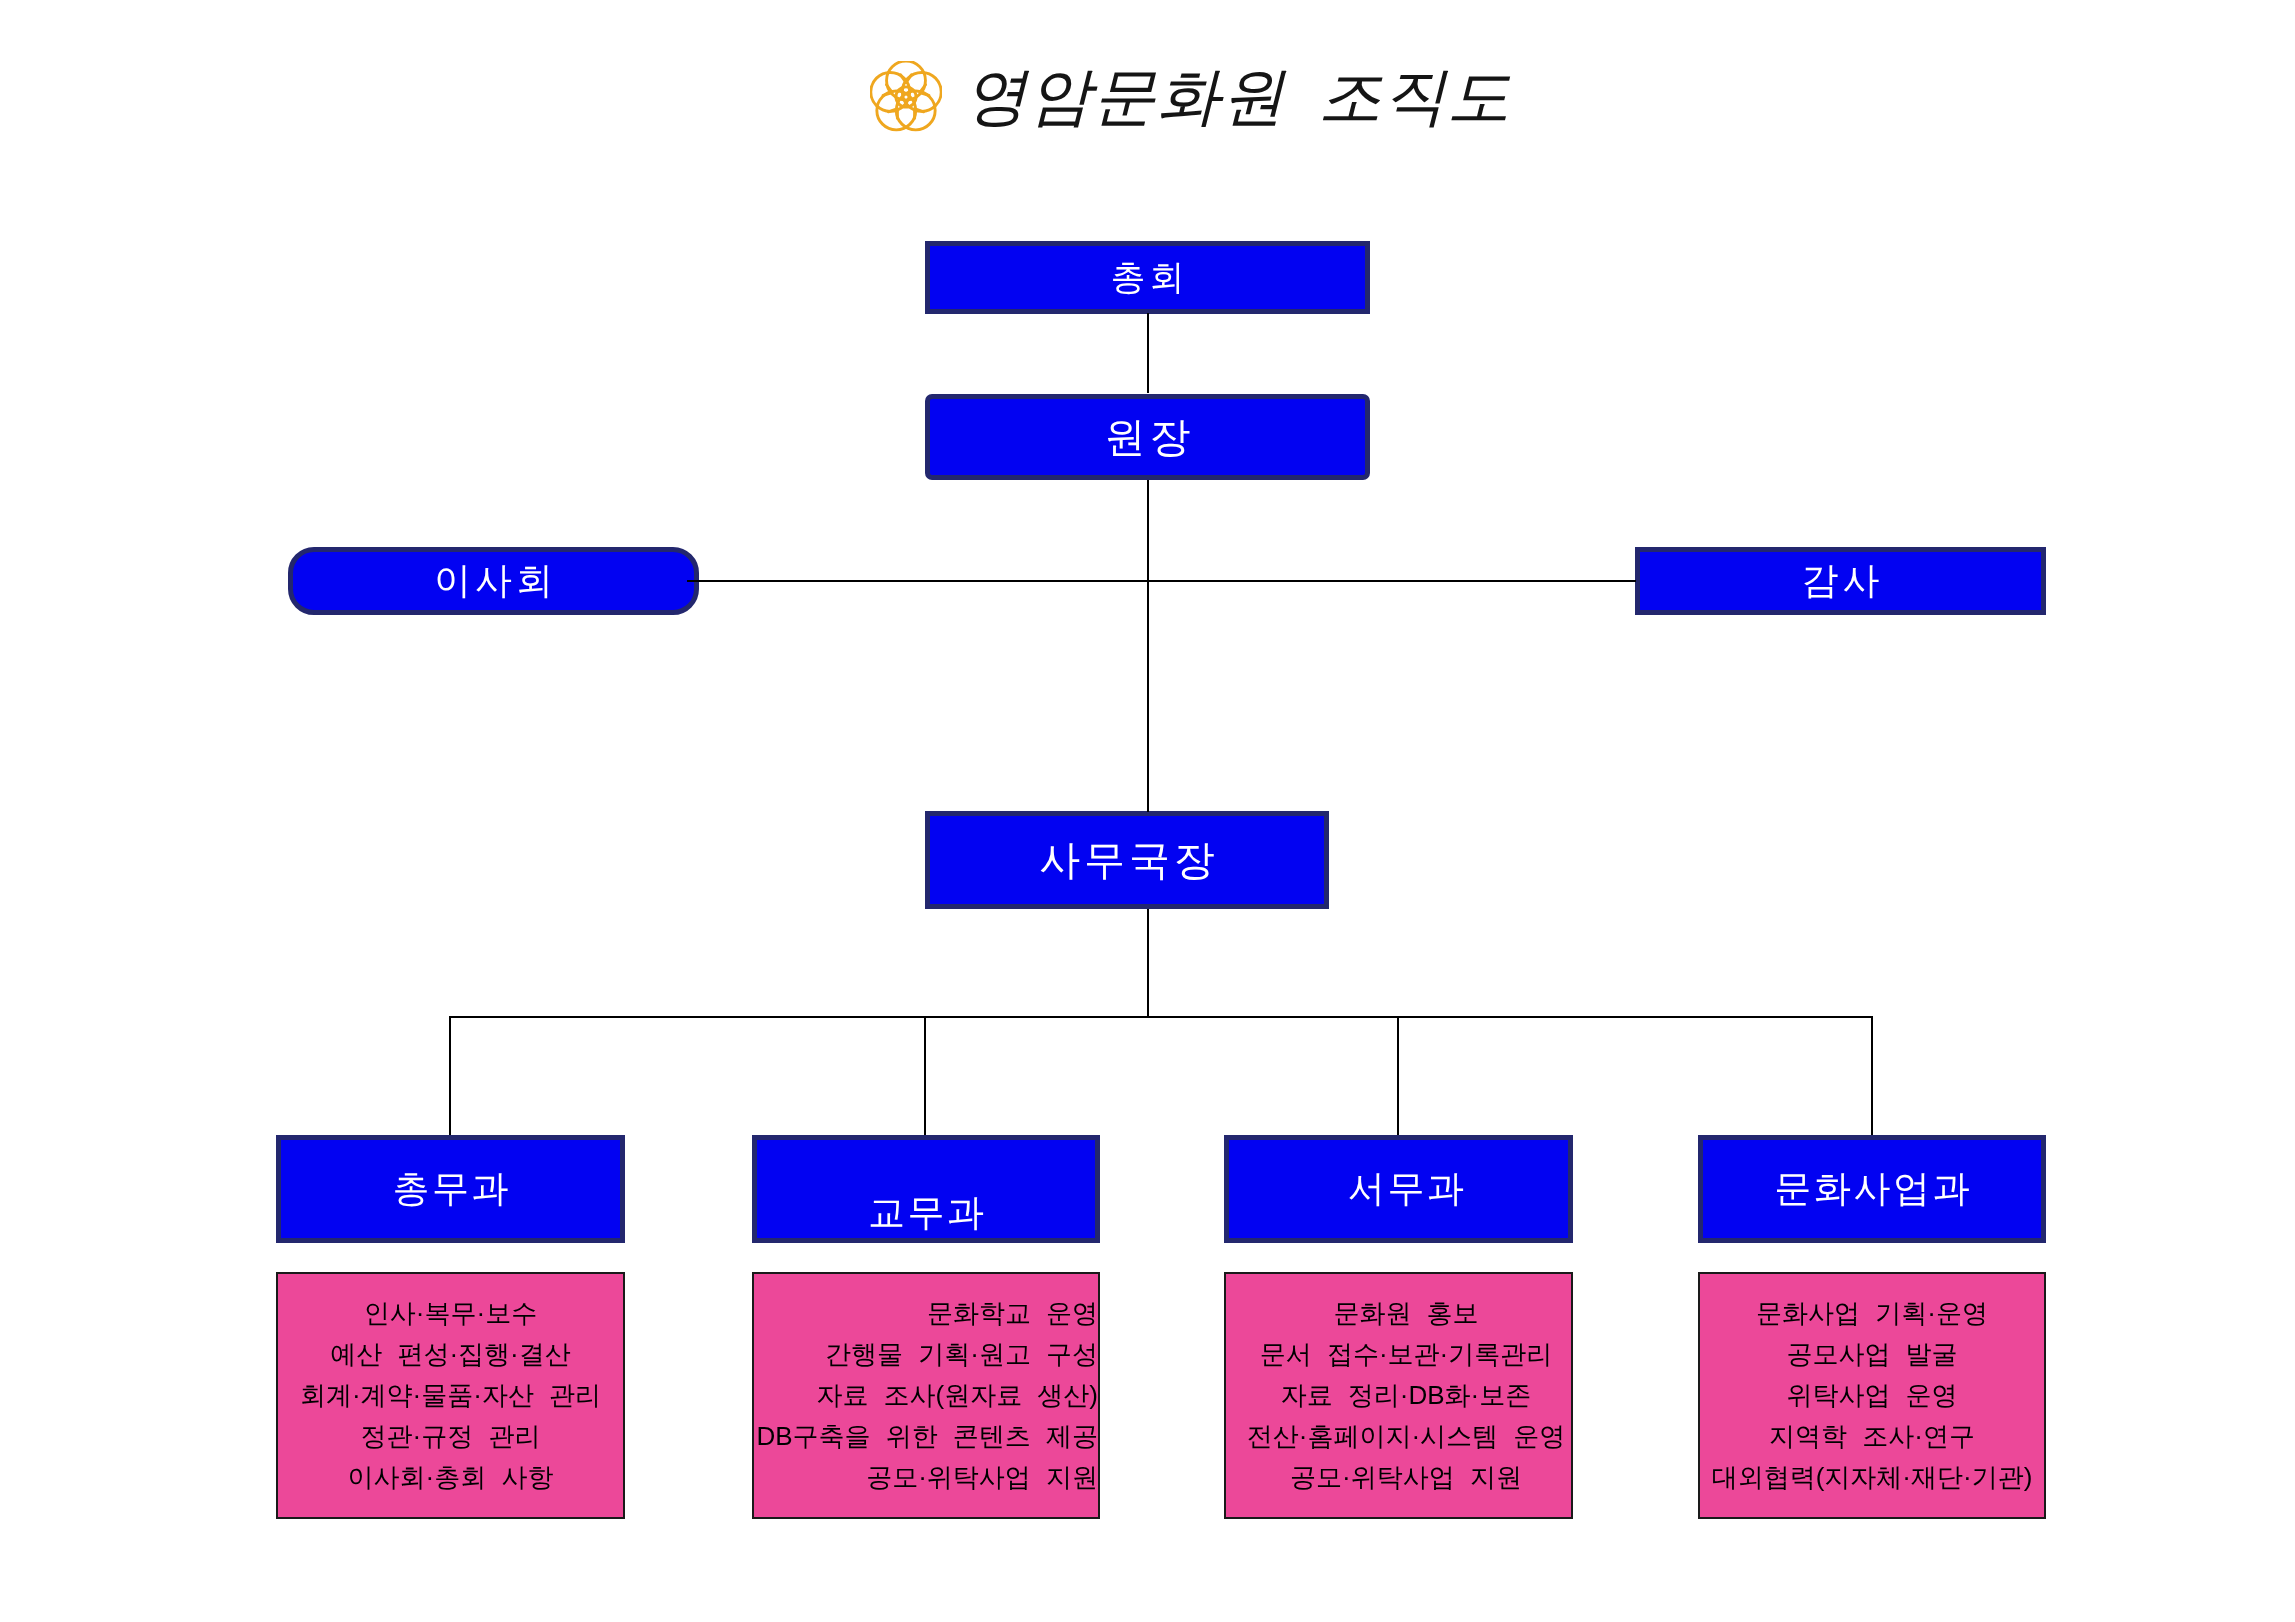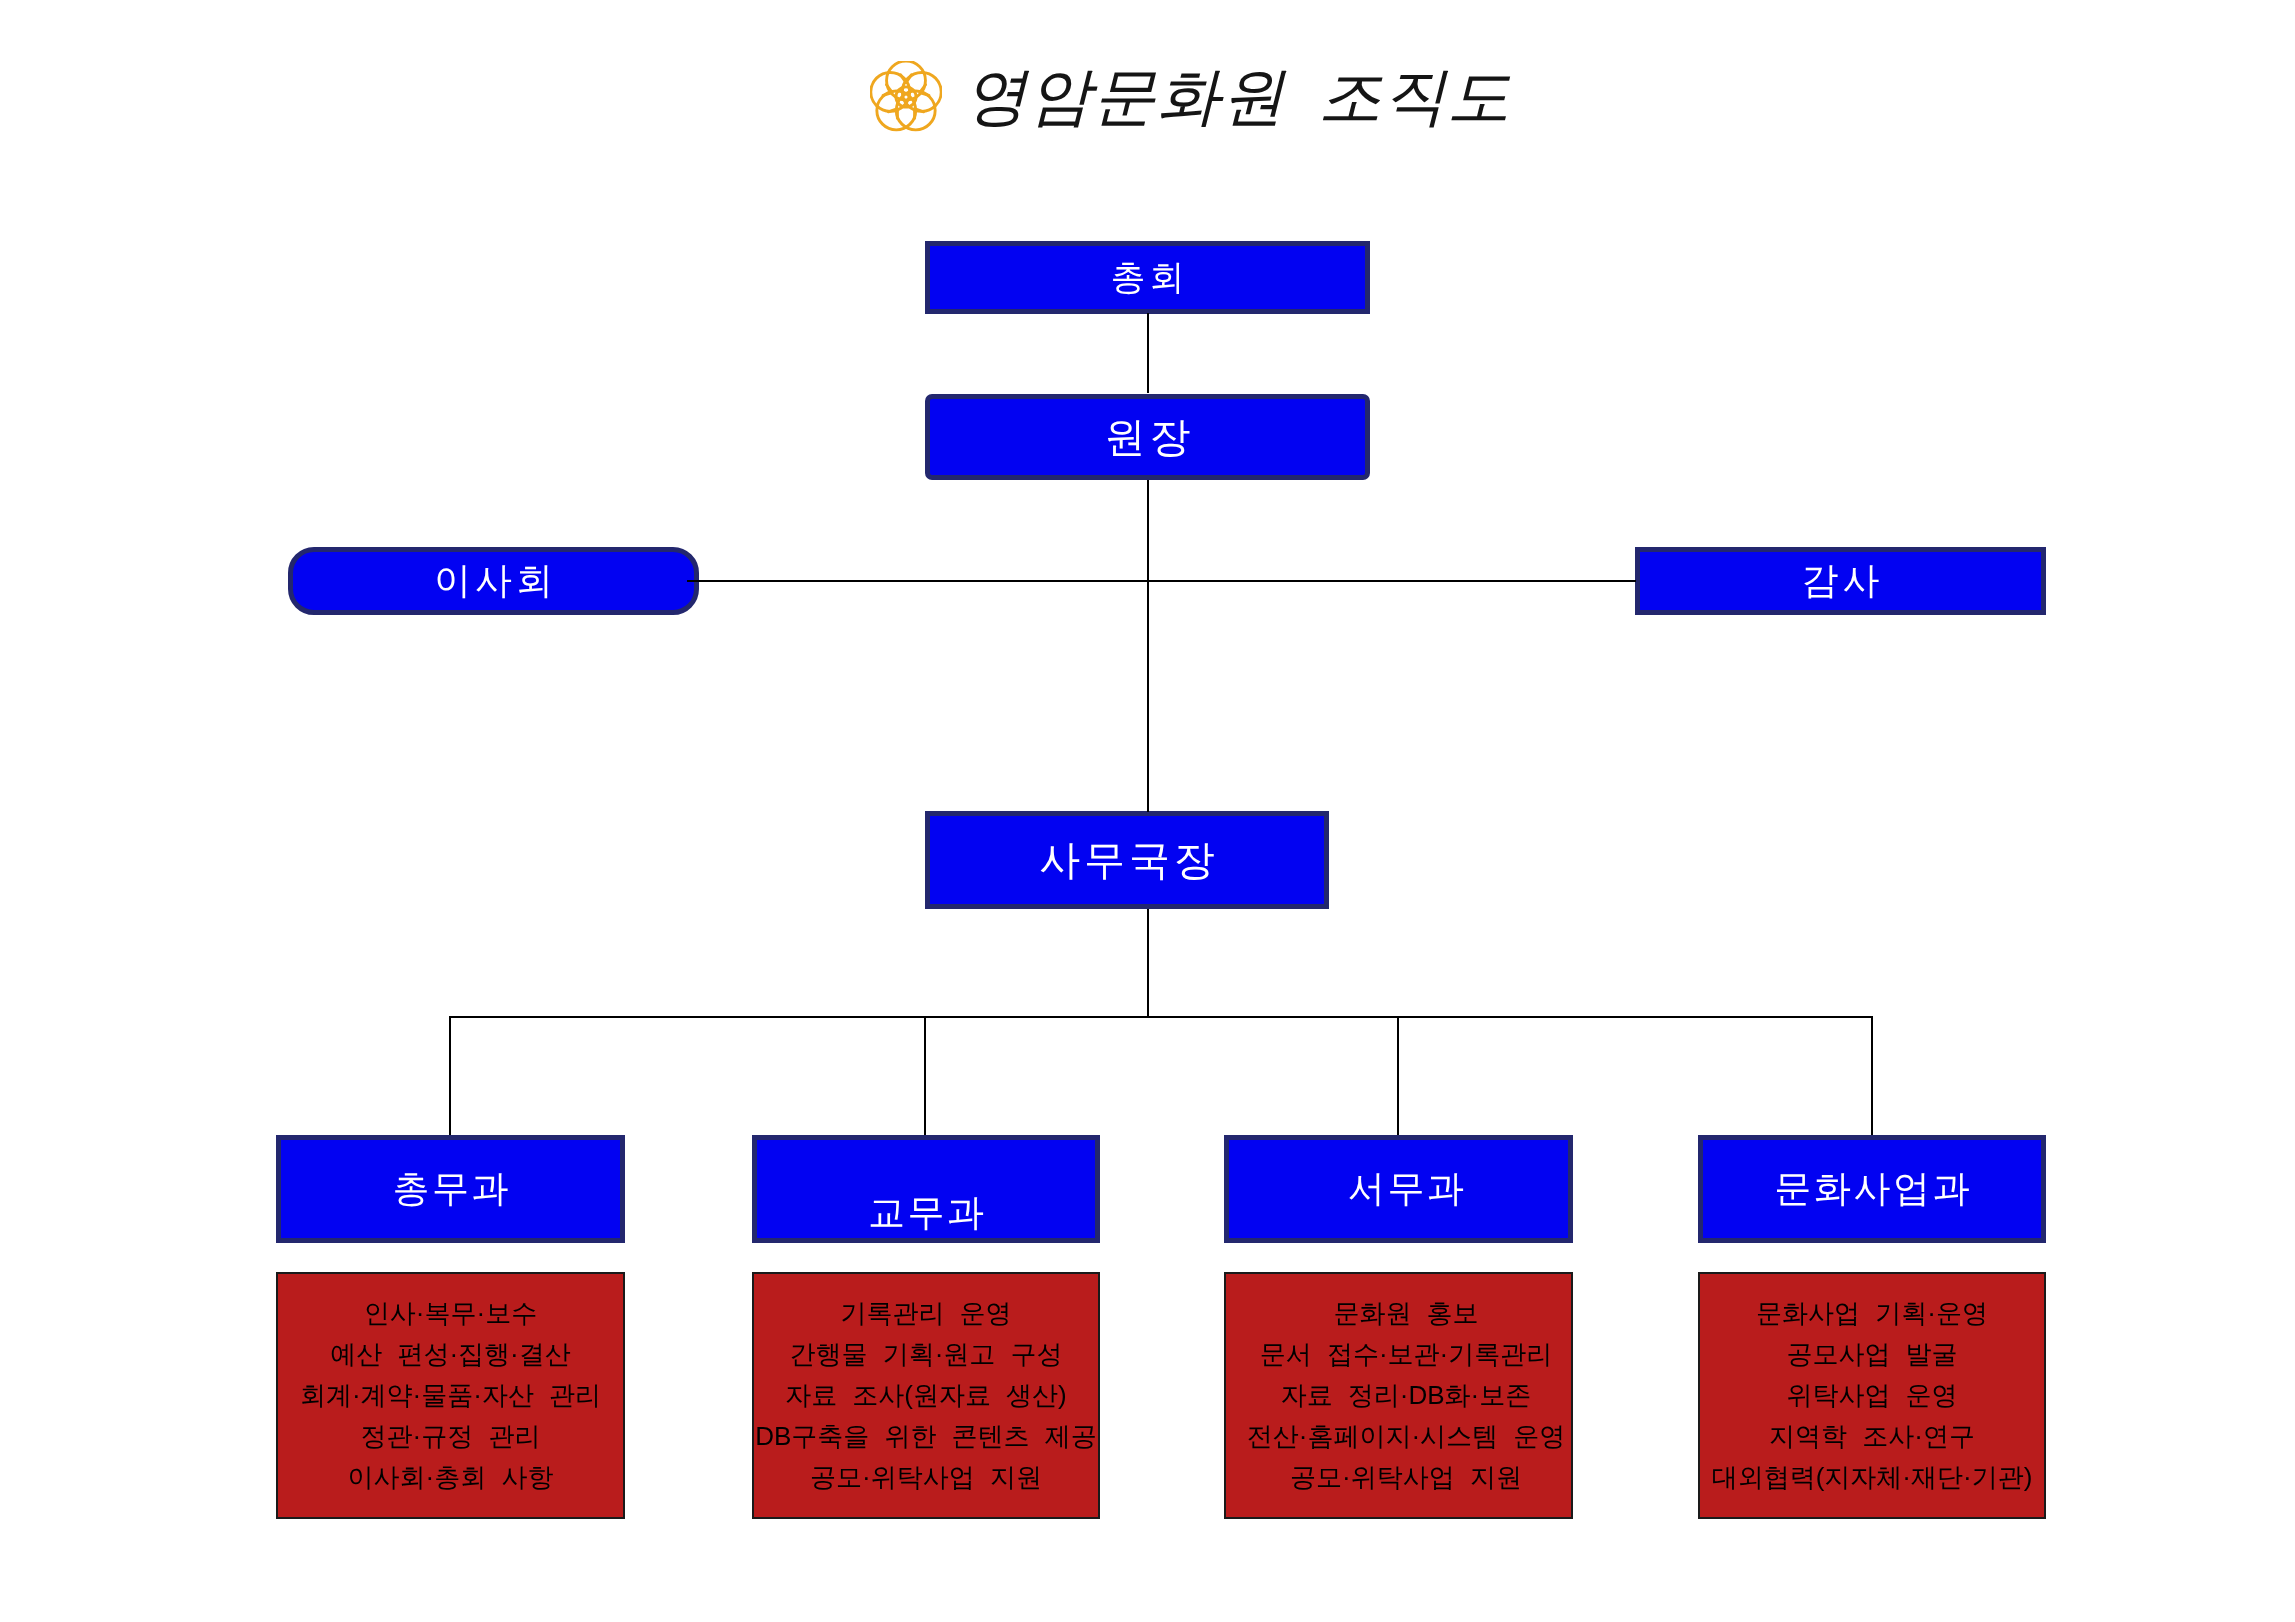--- a/index.html
+++ b/index.html
@@ -39,23 +39,23 @@
   .bluebox.side{top:547px;width:411px;height:68px;font-size:37px;}
   .bluebox.board{left:288px;border-radius:26px;}
   .bluebox.auditor{left:1635px;}
   .bluebox.lv3{left:925px;top:811px;width:404px;height:98px;font-size:41px;}
   .bluebox.dept{top:1135px;height:108px;font-size:37px;letter-spacing:2.6px;text-indent:2.6px;}
   .dept1{left:276px;width:349px;}
   .dept2{left:752px;width:348px;align-items:flex-end;}
   .dept3{left:1224px;width:349px;padding-left:15px;}
   .dept4{left:1698px;width:348px;}
   .detailbox{
-    position:absolute;top:1272px;height:247px;background:#b91c1c;
+    position:absolute;top:1272px;height:247px;background:#ec4899;
     border:2px solid var(--detail-border);
-    display:flex;flex-direction:column;justify-content:center;align-items:center;
+    display:flex;flex-direction:column;justify-content:center;
     font-size:26px;line-height:41px;color:#000;
     word-spacing:7.9px;white-space:nowrap;text-align:center;
   }
   .vline{position:absolute;width:2px;background:var(--line);}
   .hline{position:absolute;height:2px;background:var(--line);}
   .logo{width:72px;height:72px;flex:0 0 auto;}
 </style>
 </head>
 <body>
 
@@ -112,21 +112,21 @@
 </div>
 
 <div class="detailbox dept1">
   <div>인사·복무·보수</div>
   <div>예산 편성·집행·결산</div>
   <div>회계·계약·물품·자산 관리</div>
   <div>정관·규정 관리</div>
   <div>이사회·총회 사항</div>
 </div>
 <div class="detailbox dept2">
-  <div>기록관리 운영</div>
+  <div>문화학교 운영</div>
   <div>간행물 기획·원고 구성</div>
   <div>자료 조사(원자료 생산)</div>
   <div>DB구축을 위한 콘텐츠 제공</div>
   <div>공모·위탁사업 지원</div>
 </div>
 <div class="detailbox dept3">
   <div>문화원 홍보</div>
   <div>문서 접수·보관·기록관리</div>
   <div>자료 정리·DB화·보존</div>
   <div>전산·홈페이지·시스템 운영</div>

